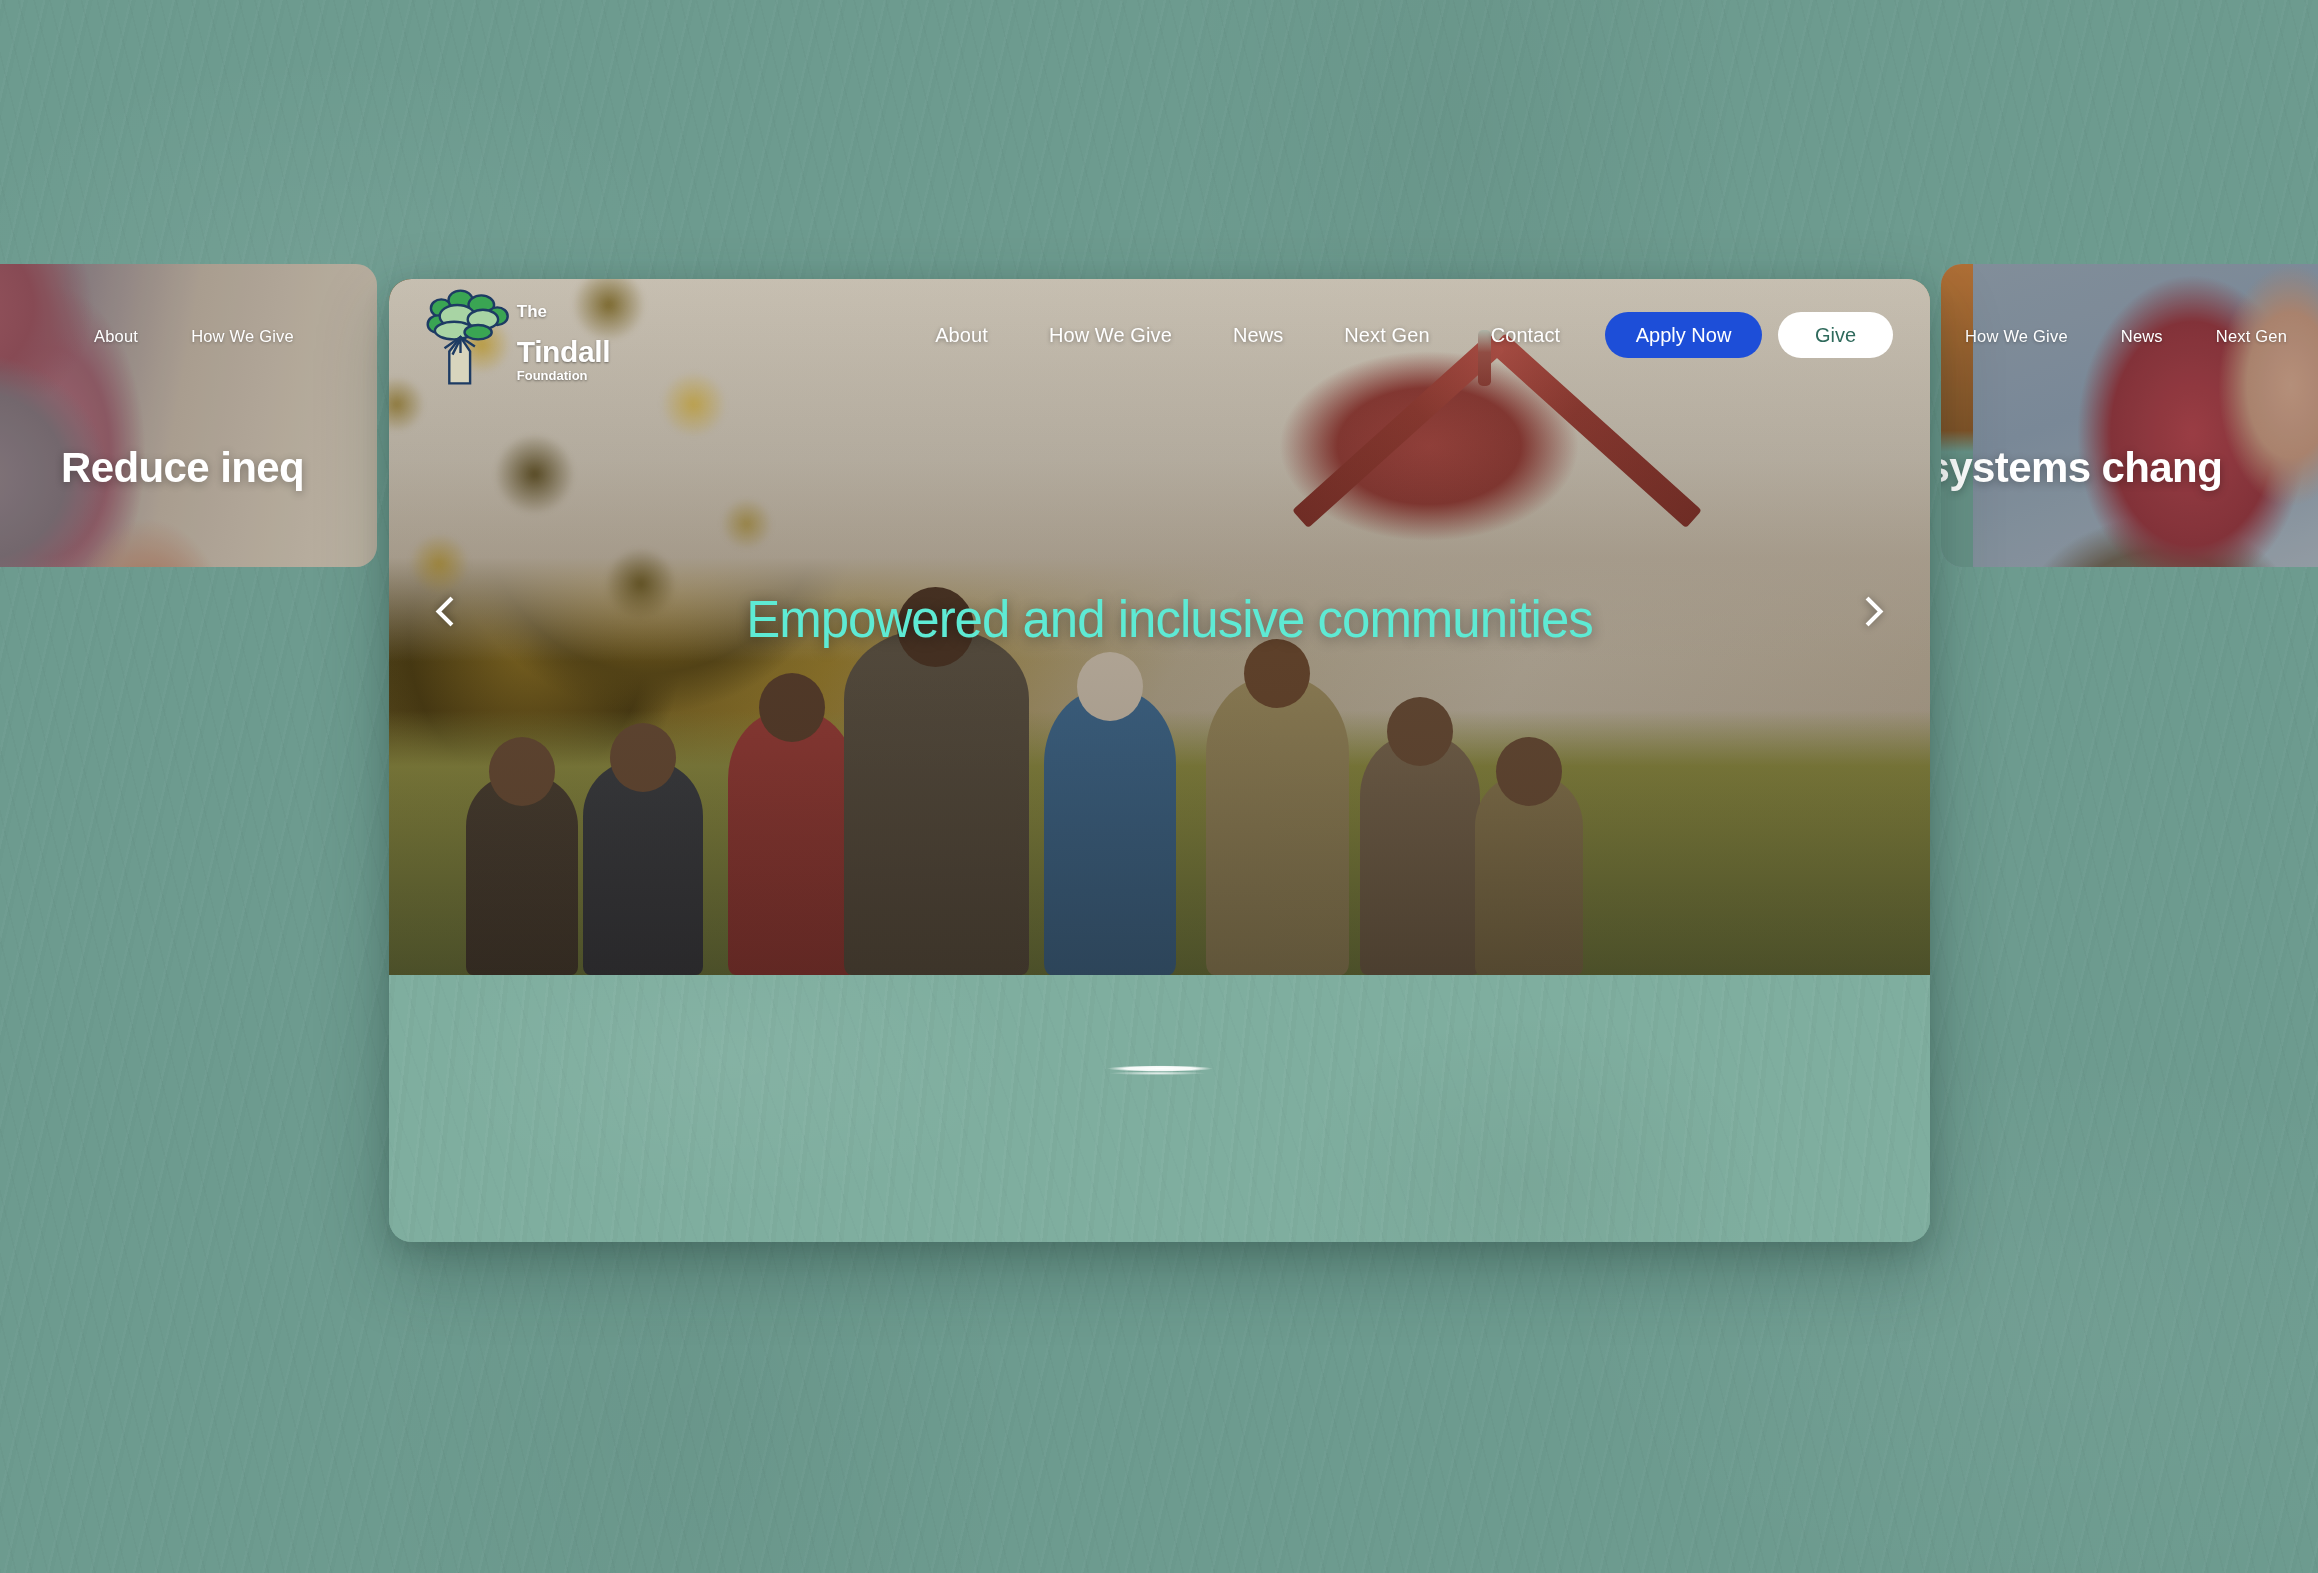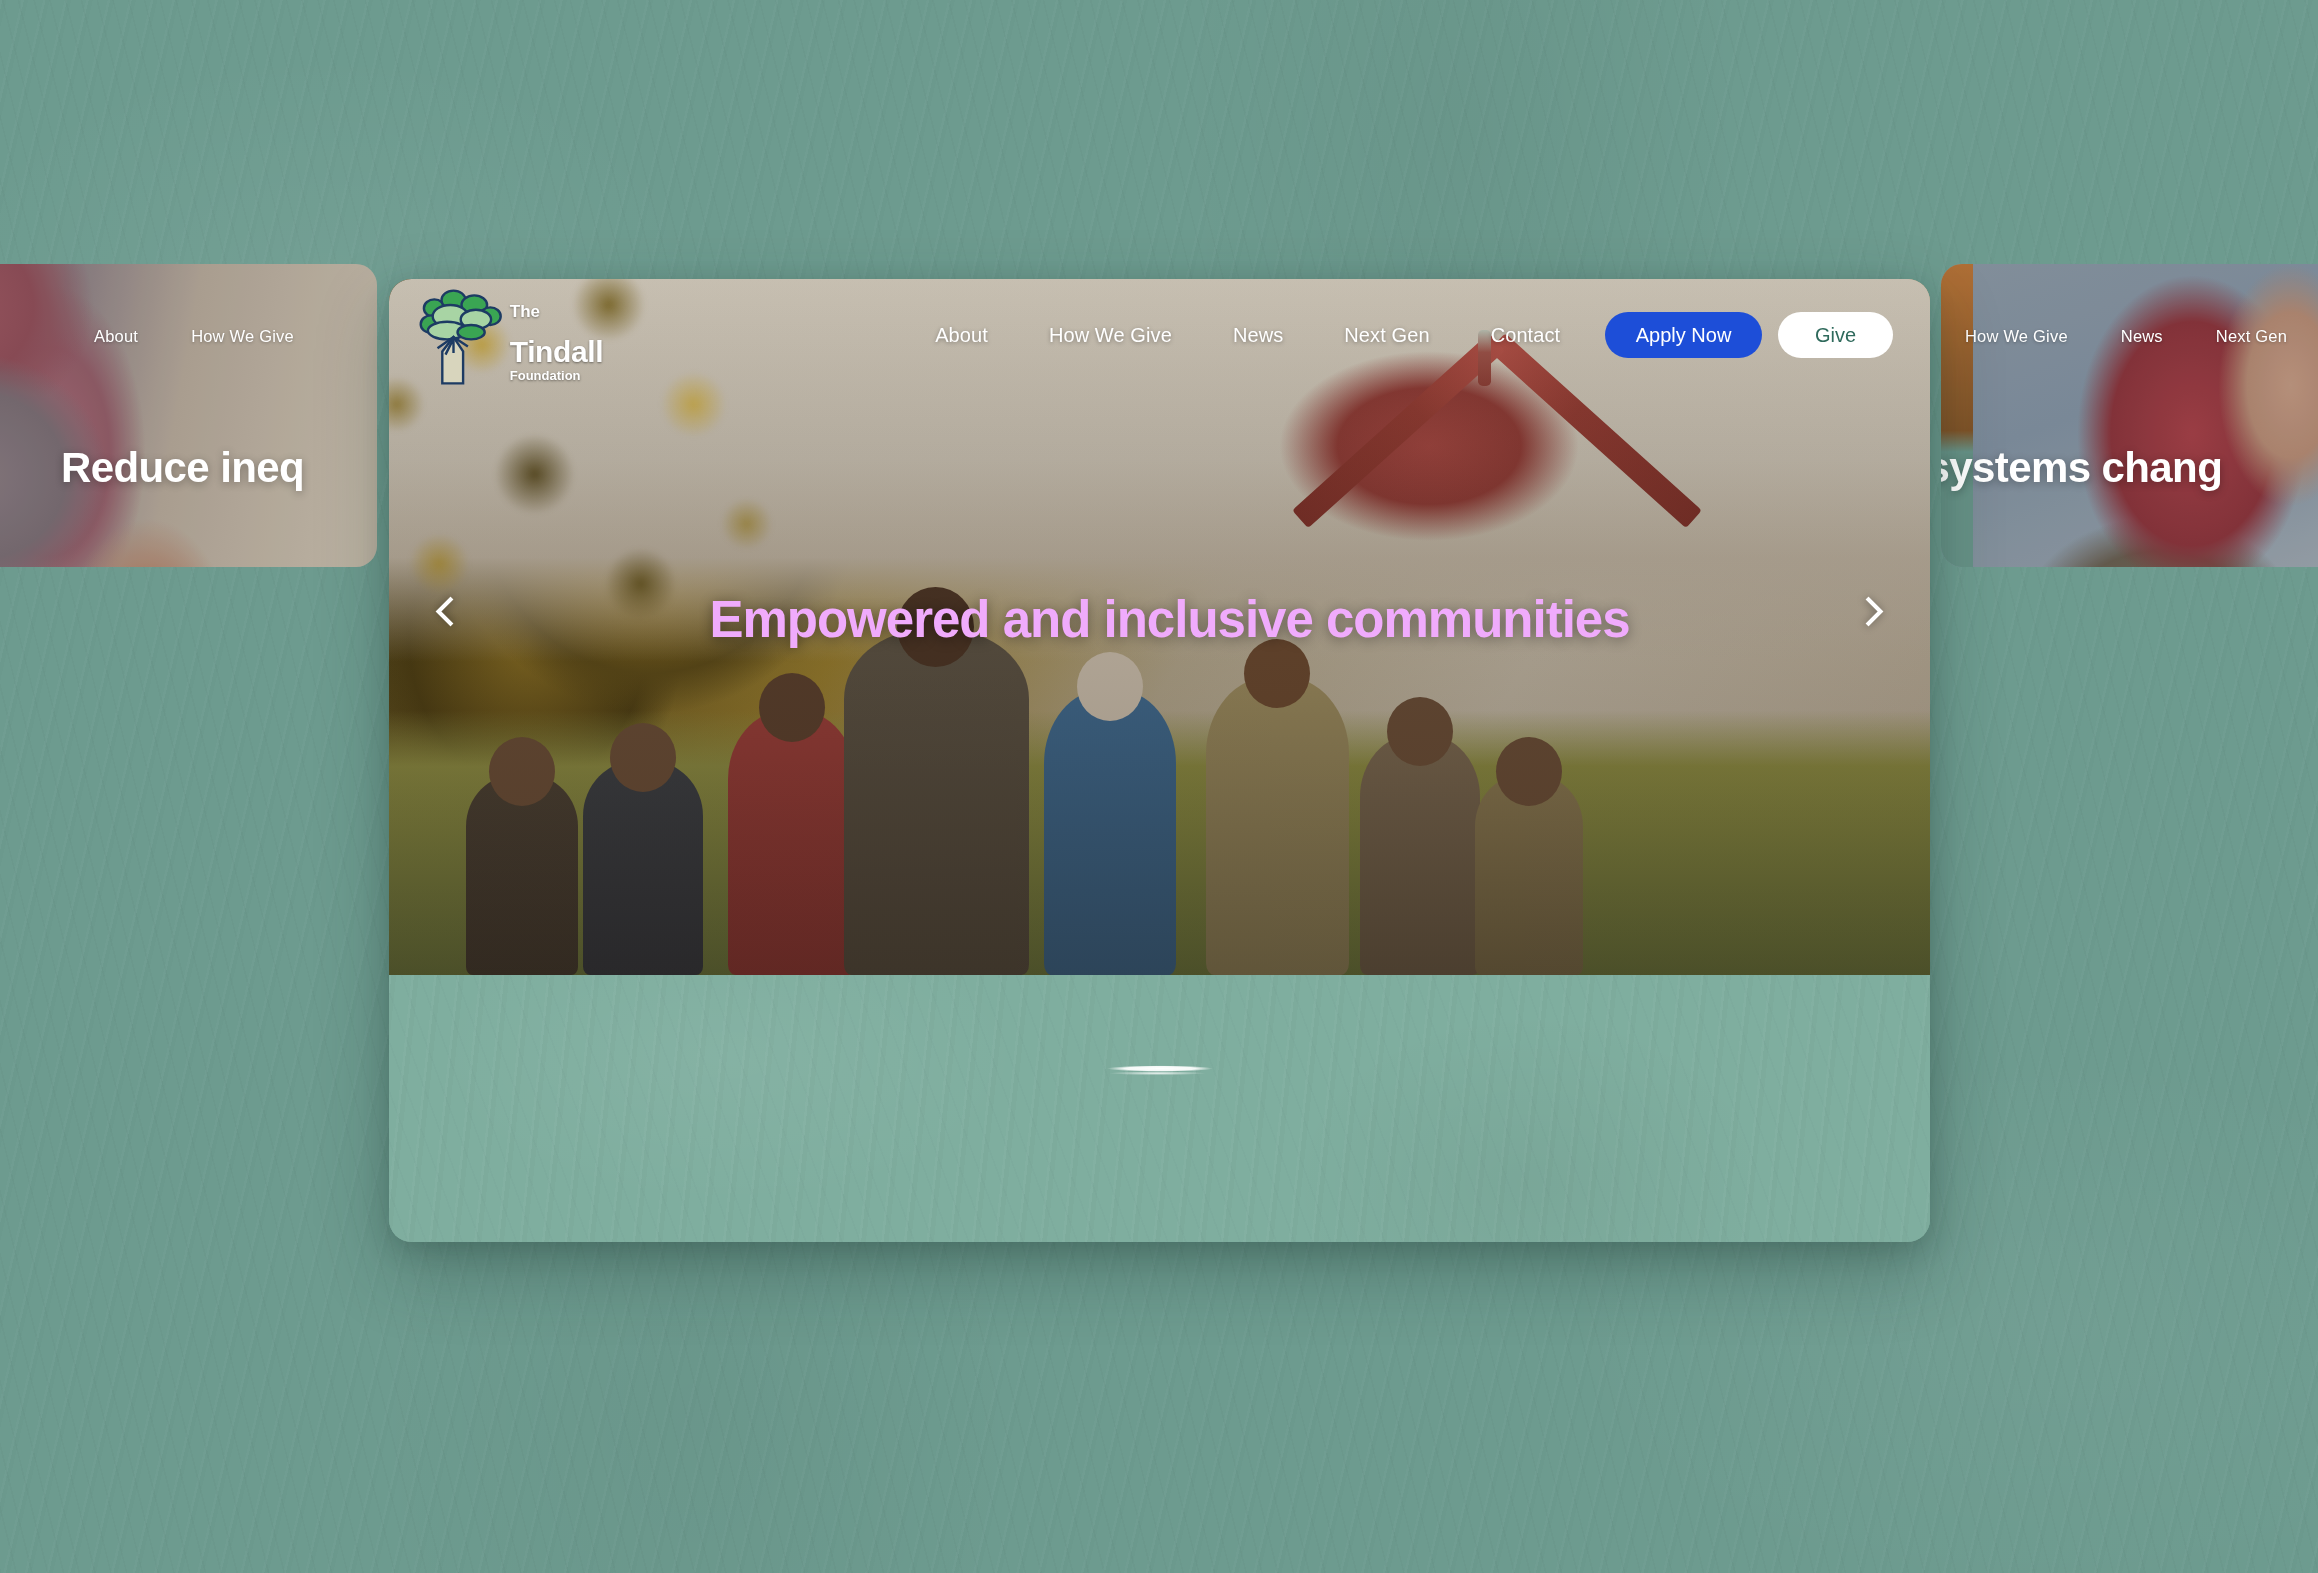--- a/index.html
+++ b/index.html
@@ -152,21 +152,21 @@
   .f-head{ position:absolute; top:-37px; left:50%; width:66px; height:69px; margin-left:-33px;
            border-radius:50%; background:#6b4f3a; }
   .f3 .f-head{ background:#5b4130; }
   .f4 .f-head{ background:#4b3527; width:77px; height:80px; margin-left:-39px; top:-43px; }
   .f5 .f-head{ background:#cfc4b4; }
   .f6 .f-head{ background:#6b4a32; }
   .hero-warm{ position:absolute; inset:0; background:linear-gradient(180deg,rgba(60,40,12,.06),rgba(30,18,6,.30)); }
 
   
   .topbar{
-    position:absolute; top:0; left:0; right:0; height:112px;
+    position:absolute; top:0; left:7px; right:0; height:112px;
     display:flex; align-items:center; padding:0 37px 0 29px;
   }
   .logo{ width:87px; height:96px; position:relative; flex:none; margin-top:4.8px; }
   .logo-text{ margin-left:4.8px; margin-top:14.5px; color:#fff; line-height:1; }
   .logo-the{ font-size:17px; font-weight:bold; }
   .logo-tindall{ font-size:30px; font-weight:bold; letter-spacing:-0.4px; margin-top:17px; }
   .logo-foundation{ font-size:13px; font-weight:bold; margin-top:1.6px; }
   .logo-block{ display:flex; align-items:flex-start;
     text-shadow:0 0.8px 2.4px rgba(0,0,0,.45); }
 
@@ -178,21 +178,21 @@
   .btn{
     font-size:20px; border-radius:802px; white-space:nowrap;
     padding:13px 30.5px; cursor:pointer; line-height:1;
   }
   .btn-apply{ background:#1d4ed8; color:#fff; margin-left:14.5px; }
   .btn-login{ background:#fff; color:#2f6a5c; margin-left:16px; padding:13px 37px; }
 
   
   .hero-title{
     position:absolute; left:0; right:0; top:311px;
-    text-align:center; color:#f0abfc; font-weight:bold;
+    text-align:center; color:#5eead4; font-weight:normal;
     font-size:51px; letter-spacing:-1px;
     text-shadow:0 2.4px 13px rgba(0,0,0,.42);
     margin-left:20px;
   }
   .arrow{
     position:absolute; top:303px; width:59px; height:59px;
     cursor:pointer; display:flex; align-items:center; justify-content:center;
   }
   .arrow.prev{ left:29px; }
   .arrow.next{ right:29px; }

